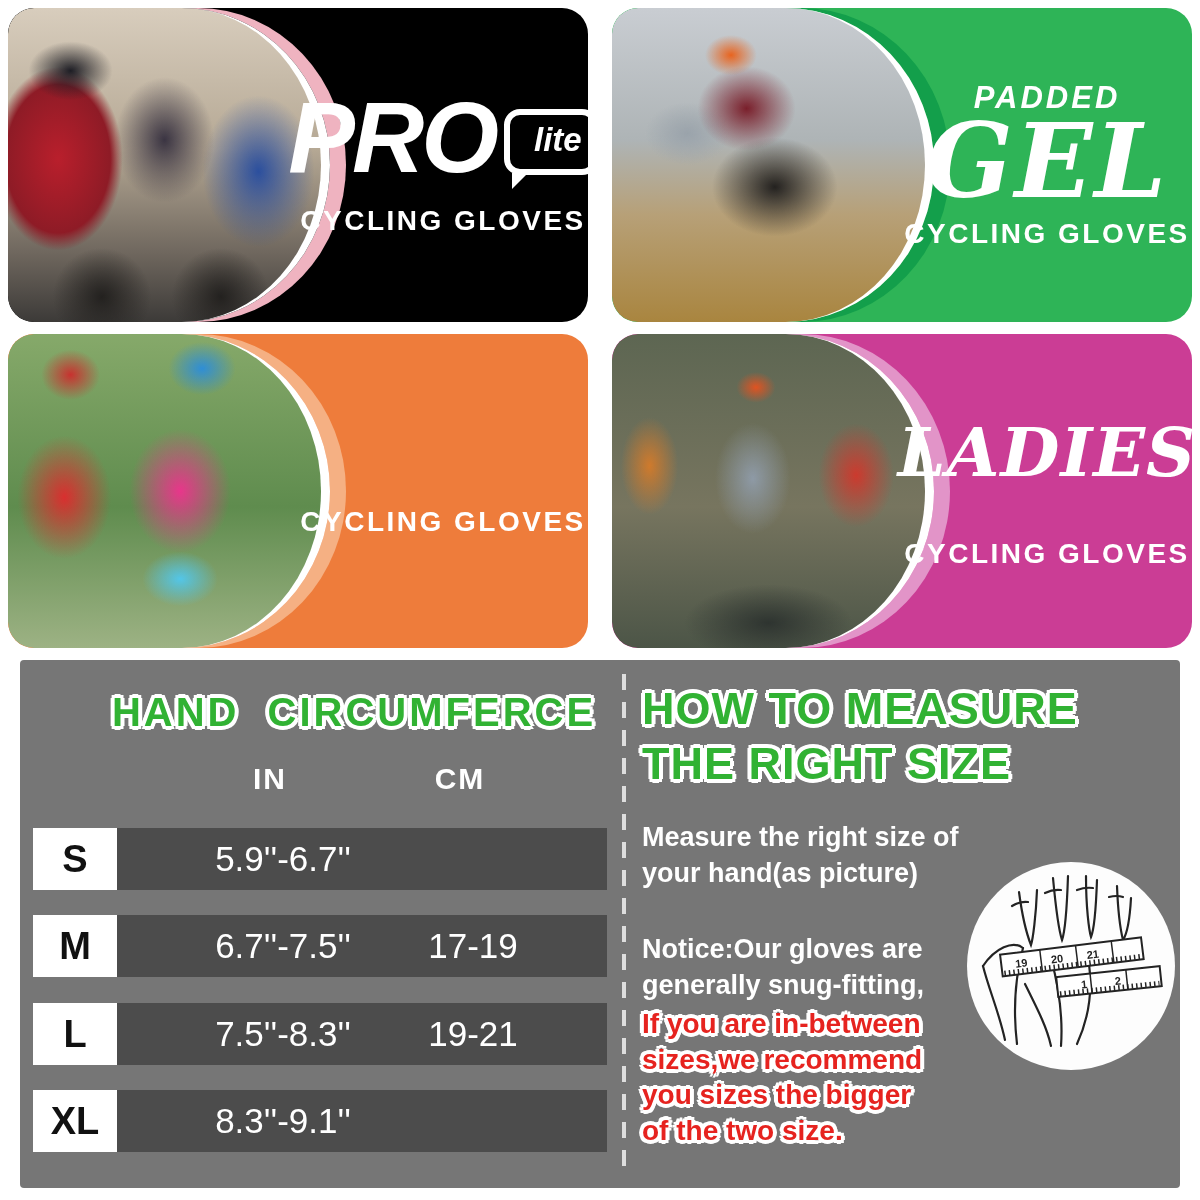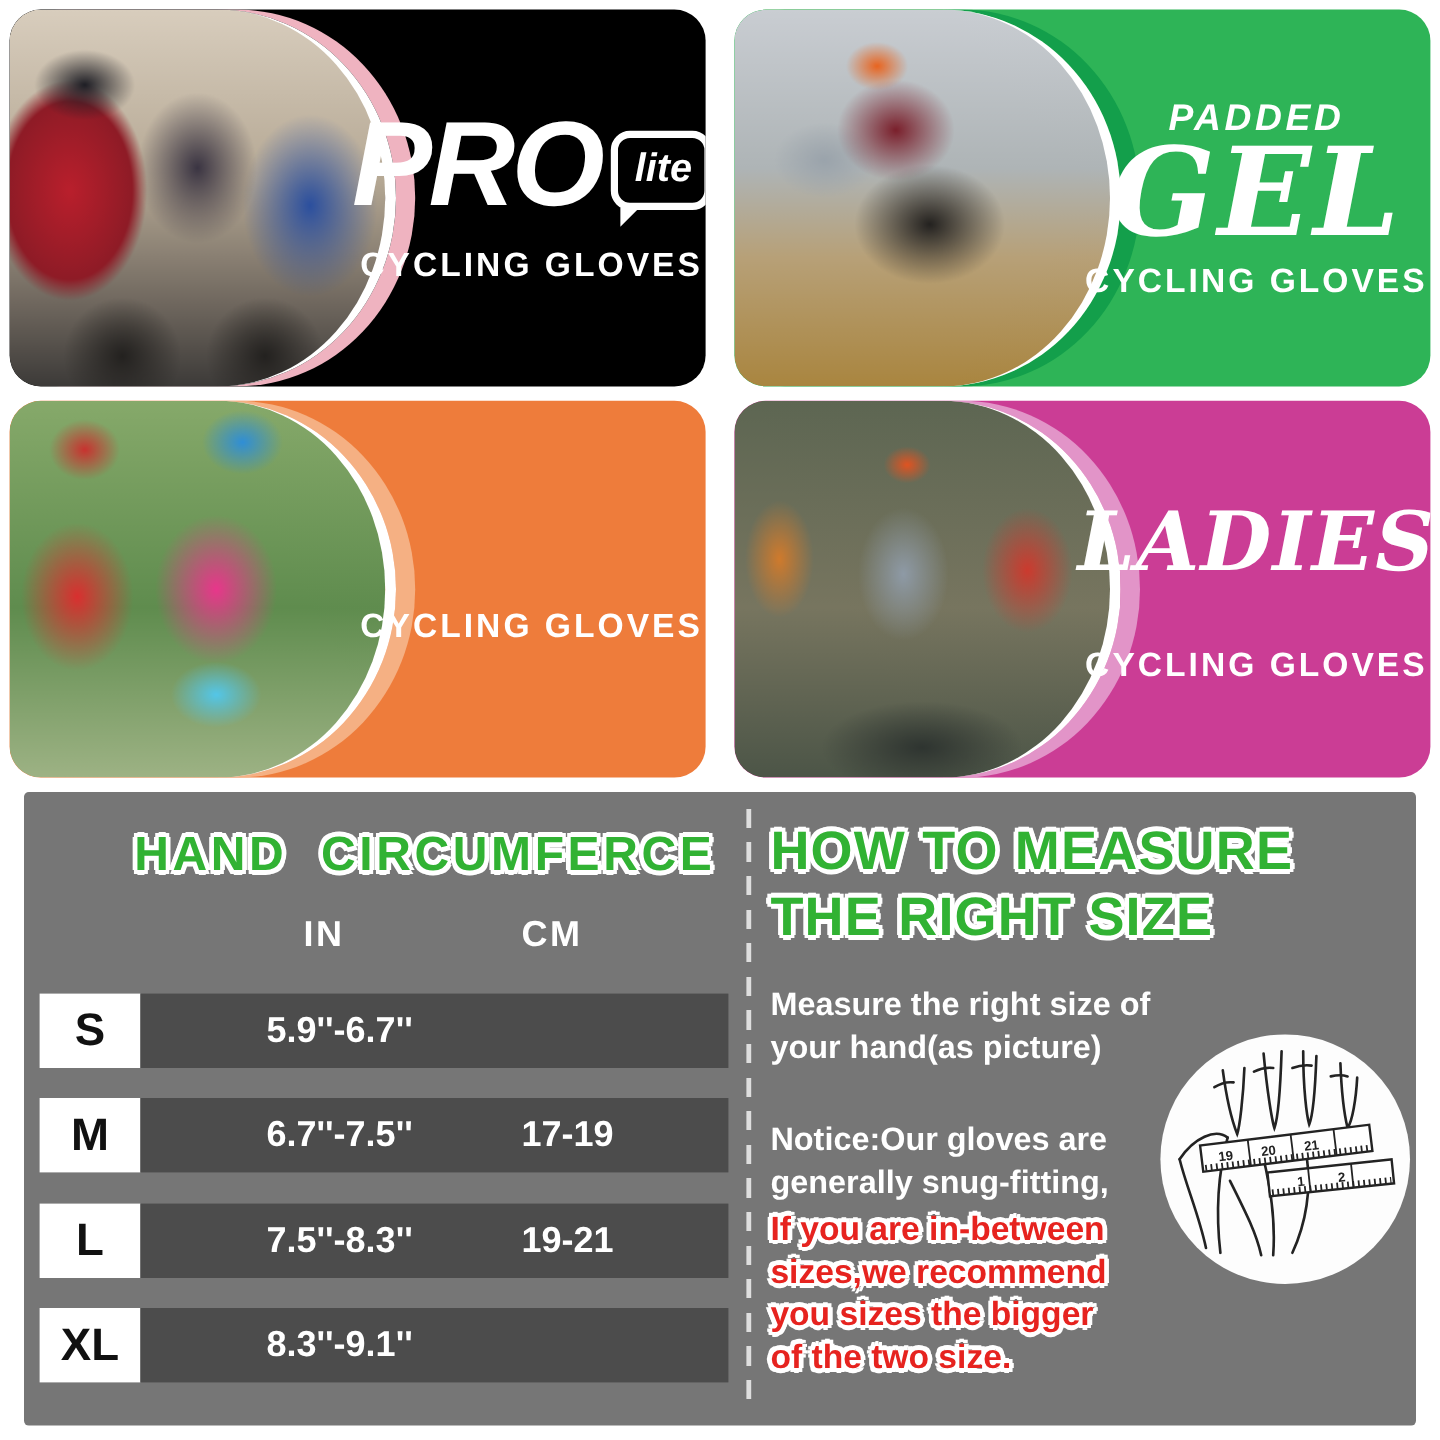--- a/index.html
+++ b/index.html
@@ -50,21 +50,21 @@
       linear-gradient(180deg,#5d6652 0%,#77755f 55%,#4c5547 100%);}
 
   .caption{position:absolute;right:0;top:0;bottom:0;width:50%;
            display:flex;flex-direction:column;justify-content:center;align-items:center;
            color:#fff;text-align:center;}
   .subtitle{font-size:28px;font-weight:bold;letter-spacing:2.5px;color:#fff;}
 
   .pro-row{display:flex;align-items:flex-end;}
   .pro-title{font-size:100px;font-weight:bold;font-style:italic;letter-spacing:-3px;line-height:.88;}
   .bubble{position:relative;margin-left:8px;margin-bottom:6px;border:6px solid #fff;border-radius:16px;
-          padding:6px 10px 10px 14px;font-size:33px;font-style:italic;font-weight:bold;}
+          padding:6px 10px 10px 24px;font-size:33px;font-style:italic;font-weight:bold;}
   .bubble::after{content:"";position:absolute;left:2px;bottom:-20px;
           border-style:solid;border-width:16px 16px 0 0;border-color:#fff transparent transparent transparent;}
   .card1 .subtitle{margin-top:24px;}
 
   .overline{font-size:31px;font-style:italic;font-weight:bold;letter-spacing:3px;}
   .gel-title{font-family:"DejaVu Serif",serif;font-size:102px;font-weight:bold;font-style:italic;
              letter-spacing:2px;line-height:1.0;margin-top:-6px;}
   .card2 .subtitle{margin-top:6px;}
 
   .teen-title{font-size:48px;font-weight:bold;font-style:italic;letter-spacing:1px;}
@@ -84,21 +84,21 @@
              text-align:center;font-size:40px;font-weight:bold;letter-spacing:3px;word-spacing:14px;
              color:#31b233;}
   .thead{position:absolute;left:97px;top:102px;width:490px;height:36px;color:#fff;font-weight:bold;
          font-size:30px;letter-spacing:2px;}
   .thead .c-in{position:absolute;left:0;width:306px;text-align:center;}
   .thead .c-cm{position:absolute;left:250px;width:186px;text-align:center;}
   .srow{position:absolute;left:13px;height:62px;width:578px;}
   .sbox{position:absolute;left:0;top:0;width:84px;height:62px;background:#fff;color:#111;
         font-size:38px;font-weight:bold;display:flex;align-items:center;justify-content:center;}
   .sbar{position:absolute;left:84px;top:0;width:490px;height:62px;background:#4c4c4c;color:#fff;
-        font-size:30px;font-weight:bold;}
+        font-size:35px;}
   .sval{position:absolute;top:0;height:62px;display:flex;align-items:center;justify-content:center;}
   .sval.in{left:13px;width:306px;}
   .sval.cm{left:263px;width:186px;}
 
   .vdivider{position:absolute;left:602px;top:14px;bottom:14px;width:4px;
             background:repeating-linear-gradient(to bottom,#dedede 0 16px,rgba(0,0,0,0) 16px 28px);}
 
   .guide{position:absolute;left:622px;top:0;width:538px;height:100%;}
   .g-title{position:absolute;left:0;top:22px;font-size:45px;font-weight:bold;letter-spacing:1px;
            line-height:1.22;color:#31b233;}

